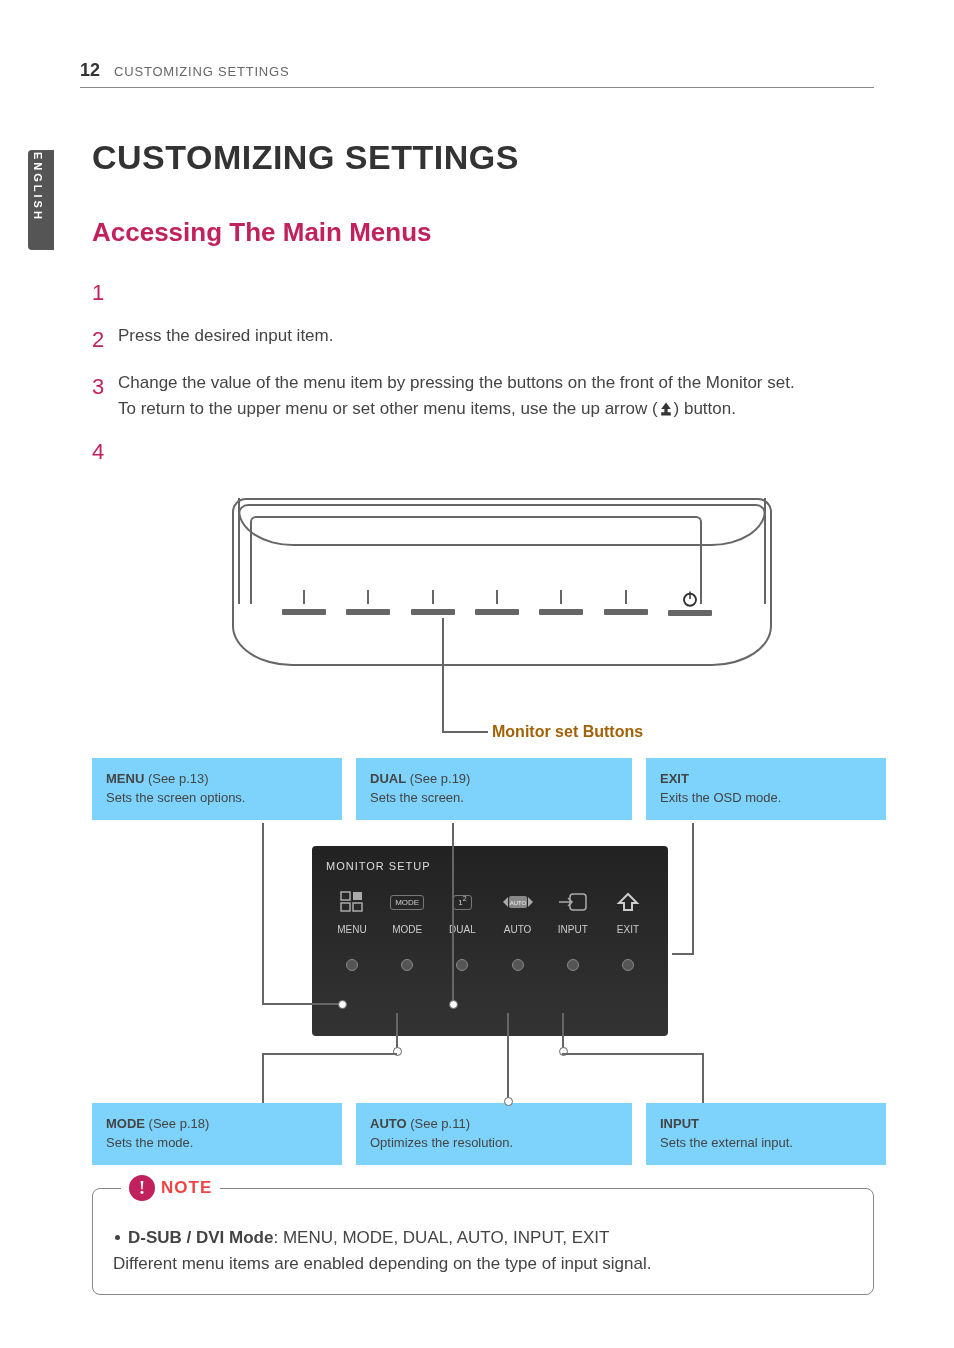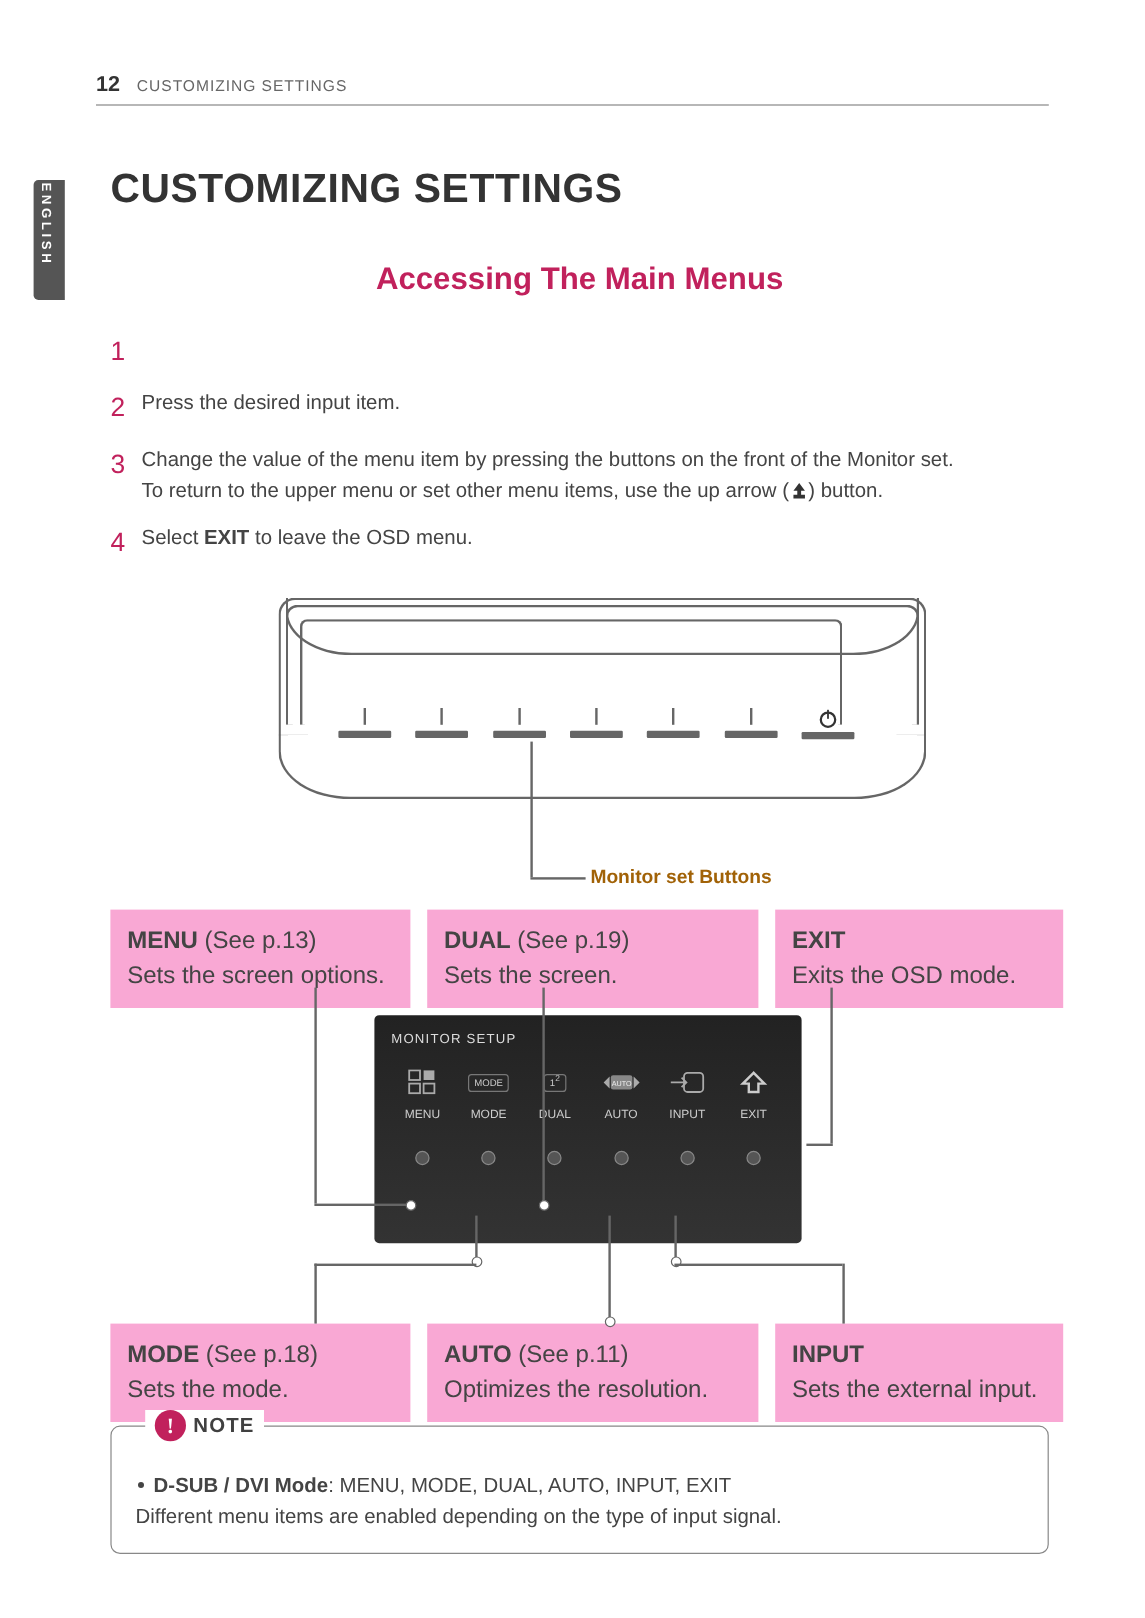--- a/index.html
+++ b/index.html
@@ -3,21 +3,21 @@
 <meta charset="utf-8">
 <style>
   * { box-sizing: border-box; margin: 0; padding: 0; }
   html, body { width: 954px; height: 1348px; background: #fff; font-family: Arial, Helvetica, sans-serif; color: #3a3a3a; }
   .page { position: relative; width: 954px; height: 1316px; padding: 60px 80px 40px 80px; }
   .header-row { display: flex; align-items: baseline; border-bottom: 1px solid #888; padding-bottom: 6px; margin-bottom: 50px; }
   .page-number { font-size: 18px; font-weight: bold; color: #333; margin-right: 14px; }
   .header-title { font-size: 13px; letter-spacing: 0.8px; color: #666; }
   .lang-tab { position: absolute; left: 28px; top: 150px; width: 26px; height: 100px; background: #555; border-radius: 4px 0 0 4px; display: flex; align-items: center; justify-content: center; }
   h1.main-title { font-size: 34px; font-weight: bold; color: #333; margin-bottom: 40px; letter-spacing: 0.5px; margin-left: 12px;}
-  h2.sub-title { font-size: 26px; font-weight: bold; color: #c1215c; margin-bottom: 28px; margin-left: 12px; text-align: center;}
+  h2.sub-title { font-size: 26px; font-weight: bold; color: #c1215c; margin-bottom: 28px; margin-left: 12px;}
   ol.steps { list-style: none; margin-left: 12px; }
   ol.steps li { display: flex; align-items: flex-start; margin-bottom: 14px; font-size: 17px; color: #444; line-height: 1.5; }
   .step-num { color: #c1215c; font-size: 22px; font-weight: normal; width: 26px; flex-shrink: 0; }
   .step-text { flex: 1; }
   .up-arrow-icon { display: inline-block; width: 16px; height: 16px; vertical-align: middle; }
   .diagram-area { position: relative; margin-top: 30px; margin-left: 12px; height: 670px; }
   
   .monitor-front { position: absolute; left: 140px; top: 0; width: 540px; height: 170px; }
   .bezel-top { position:absolute; left:0; top:0; width:540px; height:115px; border:2px solid #666; border-top-left-radius:14px; border-top-right-radius:14px; border-bottom:none; background:#fff;}
   .bezel-top-inner { position:absolute; left:6px; top:6px; width:528px; height:100px; border:2px solid #666; border-top-left-radius:10px; border-top-right-radius:10px; border-bottom:none;}
@@ -37,34 +37,34 @@
   .osd-panel { position:absolute; left:220px; top:348px; width:356px; height:190px; background: linear-gradient(#222,#333); border-radius:4px; padding:14px 14px 8px 14px; }
   .osd-title { color:#ddd; font-size:11px; letter-spacing:1px; margin-bottom:16px; }
   .osd-icons { display:flex; justify-content:space-between; align-items:center; margin-bottom:8px; padding:0 2px;}
   .osd-labels { display:flex; justify-content:space-between; color:#ccc; font-size:10px; margin-bottom:24px; padding:0 2px;}
   .osd-labels span, .osd-dots > div { width:48px; text-align:center; }
   .osd-icons > div { width:48px; display:flex; justify-content:center; align-items:center; height:28px;}
   .osd-dots { display:flex; justify-content:space-between; padding:0 2px;}
   .osd-dot { width:12px; height:12px; background:#555; border:1px solid #888; border-radius:50%; margin:0 auto;}
   .osd-icon-box { border:1px solid #777; border-radius:3px; padding:2px 4px; color:#ccc; font-size:8px; }
   
-  .desc-box { position:absolute; background:#f9a8d4; padding:12px 14px; font-size:20px; color:#444; line-height:1.45; }
+  .desc-box { position:absolute; background:#7dd3fc; padding:12px 14px; font-size:13px; color:#444; line-height:1.45; }
   .desc-box .label { font-weight:bold; }
   .desc-box .ref { font-weight:normal; }
   
   .dot-leader { position:absolute; width:1.5px; background:#666; }
   .dot-leader::after { content:''; position:absolute; left:-3px; bottom:-3px; width:7px; height:7px; border:1px solid #666; border-radius:50%; background:#fff;}
   .dot-leader-top::after { bottom:auto; top:-3px; }
   .h-conn { position:absolute; height:1.5px; background:#666; }
   
   .note-box { position: relative; margin: 20px 0 0 12px; border:1.5px solid #888; border-radius:8px; padding:36px 20px 18px 20px; font-size:17px; color:#444; line-height:1.5;}
   .note-tab { position:absolute; left:28px; top:-14px; background:#fff; padding:0 8px; display:flex; align-items:center; gap:6px;}
   .note-icon { width:26px; height:26px; background:#c1215c; border-radius:50%; display:flex; align-items:center; justify-content:center;}
   .note-icon span { color:#fff; font-weight:bold; font-size:18px; font-family: Georgia, serif;}
-  .note-label { color:#404040; font-weight:bold; font-size:17px; letter-spacing:1px;}
+  .note-label { color:#ef4444; font-weight:bold; font-size:17px; letter-spacing:1px;}
   .bullet { display:inline-block; width:5px; height:5px; background:#444; border-radius:50%; vertical-align:middle; margin:0 8px 3px 2px;}
   .lang-vertical { position:absolute; left:32px; top:152px; writing-mode: vertical-lr; color:#fff; font-weight:bold; font-size:11px; letter-spacing:3px;}
 </style>
 </head>
 <body>
 
 <div class="page">
 
   <div class="header-row">
     <span class="page-number">12</span>
@@ -91,23 +91,20 @@
       <span class="step-num">3</span>
       <span class="step-text">
         <span style="white-space:pre-line;">Change the value of the menu item by pressing the buttons on the front of the Monitor set.
 To return to the upper menu or set other menu items, use the up arrow (</span><svg class="up-arrow-icon" viewBox="0 0 20 20">
             <path d="M10 2 L4 10 L8 10 L8 14 L4 14 L4 18 L16 18 L16 14 L12 14 L12 10 L16 10 Z" fill="#333"></path>
           </svg><span>) button.</span>
       </span>
     </li>
     <li>
       <span class="step-num">4</span>
-      <span class="step-text">
-        <span>Select </span><strong>EXIT</strong><span> to leave the OSD menu.</span>
-      </span>
     </li>
   </ol>
 
   <div class="diagram-area">
 
     <div class="monitor-front">
       <div class="bezel-top"></div>
       <div class="bezel-top-inner"></div>
       <div class="bezel-top-inner2"></div>
       <div class="button-row">

